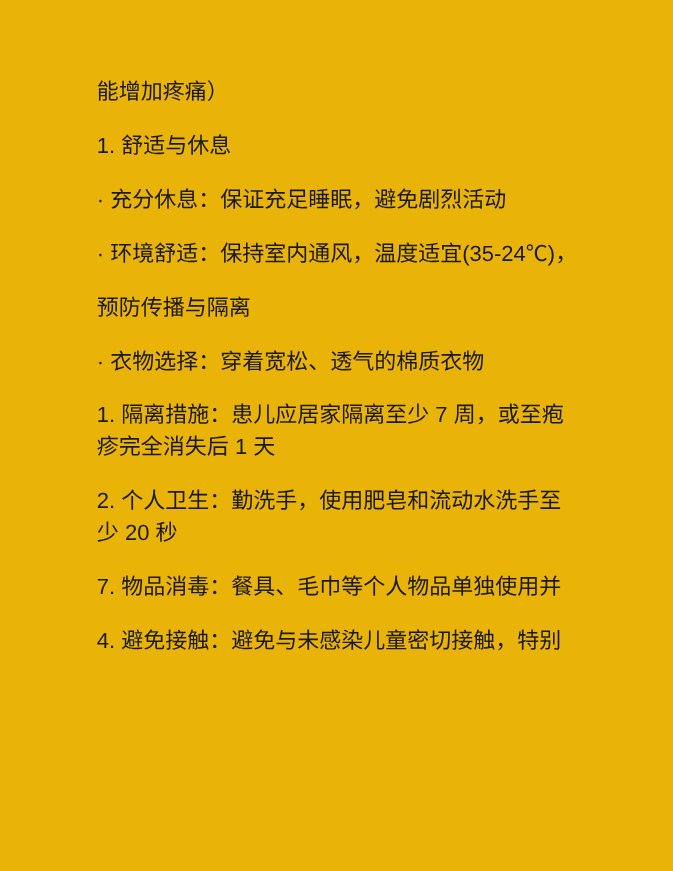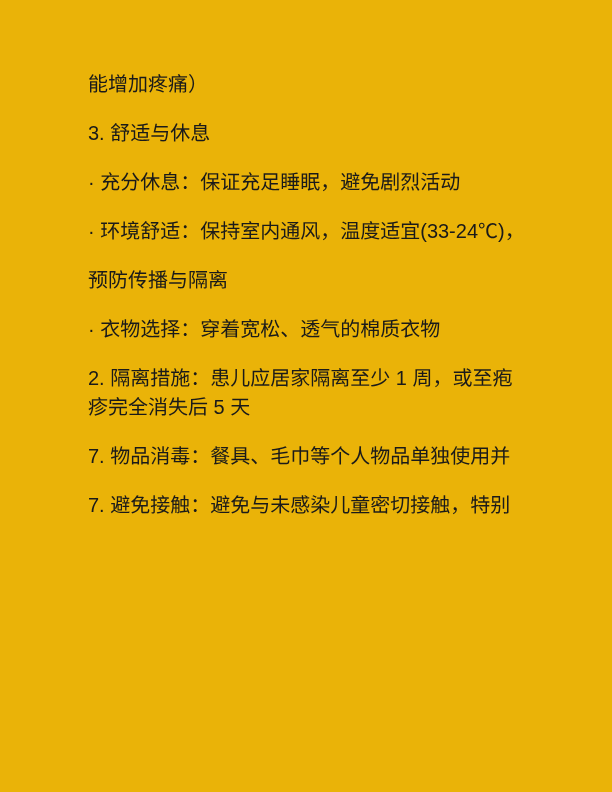--- a/index.html
+++ b/index.html
@@ -37,47 +37,51 @@
 <body>
 
 <div class="page">
   <div class="content">
 
     <p class="para">
       <span class="line">能增加疼痛）</span>
     </p>
 
     <p class="para">
-      <span class="line">3. 舒适与休息</span>
+      <span class="line">1. 舒适与休息</span>
     </p>
 
     <p class="para">
       <span class="line">· 充分休息：保证充足睡眠，避免剧烈活动</span>
     </p>
 
     <p class="para">
-      <span class="line">· 环境舒适：保持室内通风，温度适宜(33-24℃)，</span>
+      <span class="line">· 环境舒适：保持室内通风，温度适宜(35-24℃)，</span>
     </p>
 
     <p class="para">
       <span class="line">预防传播与隔离</span>
     </p>
 
     <p class="para">
       <span class="line">· 衣物选择：穿着宽松、透气的棉质衣物</span>
     </p>
 
     <p class="para">
-      <span class="line">2. 隔离措施：患儿应居家隔离至少 1 周，或至疱</span>
-      <span class="line">疹完全消失后 5 天</span>
+      <span class="line">1. 隔离措施：患儿应居家隔离至少 7 周，或至疱</span>
+      <span class="line">疹完全消失后 1 天</span>
     </p>
 
+    <p class="para">
+      <span class="line">2. 个人卫生：勤洗手，使用肥皂和流动水洗手至</span>
+      <span class="line">少 20 秒</span>
+    </p>
 
     <p class="para">
       <span class="line">7. 物品消毒：餐具、毛巾等个人物品单独使用并</span>
     </p>
 
     <p class="para">
-      <span class="line">7. 避免接触：避免与未感染儿童密切接触，特别</span>
+      <span class="line">4. 避免接触：避免与未感染儿童密切接触，特别</span>
     </p>
 
   </div>
 </div>
 
 </body></html>

